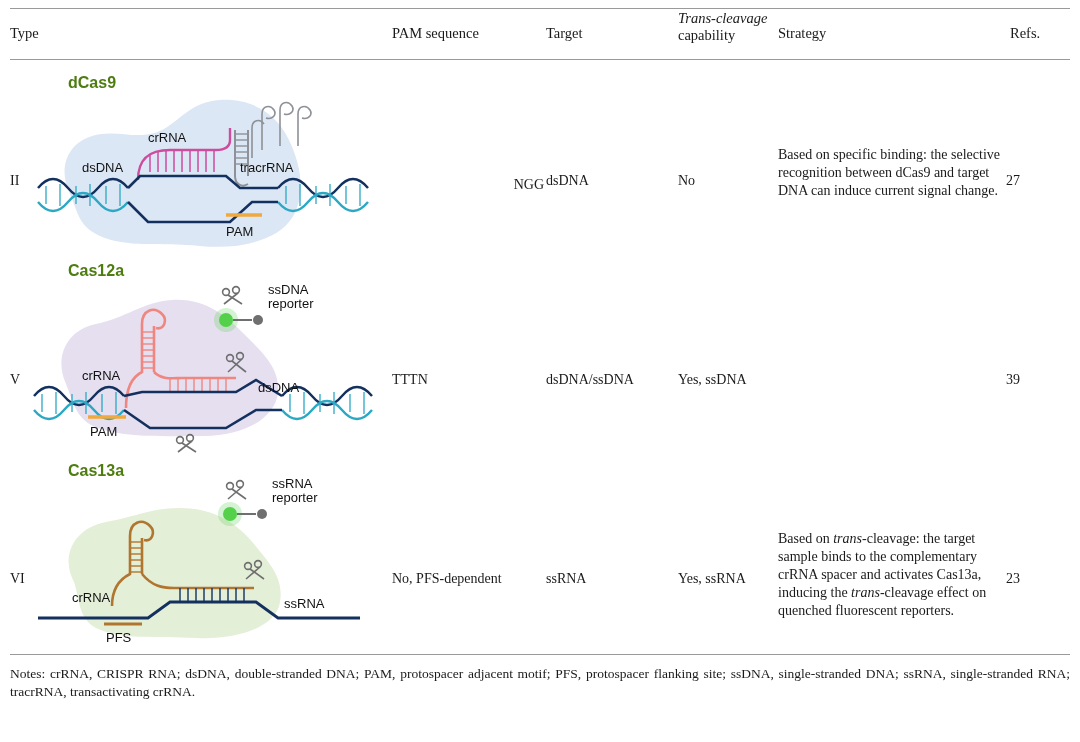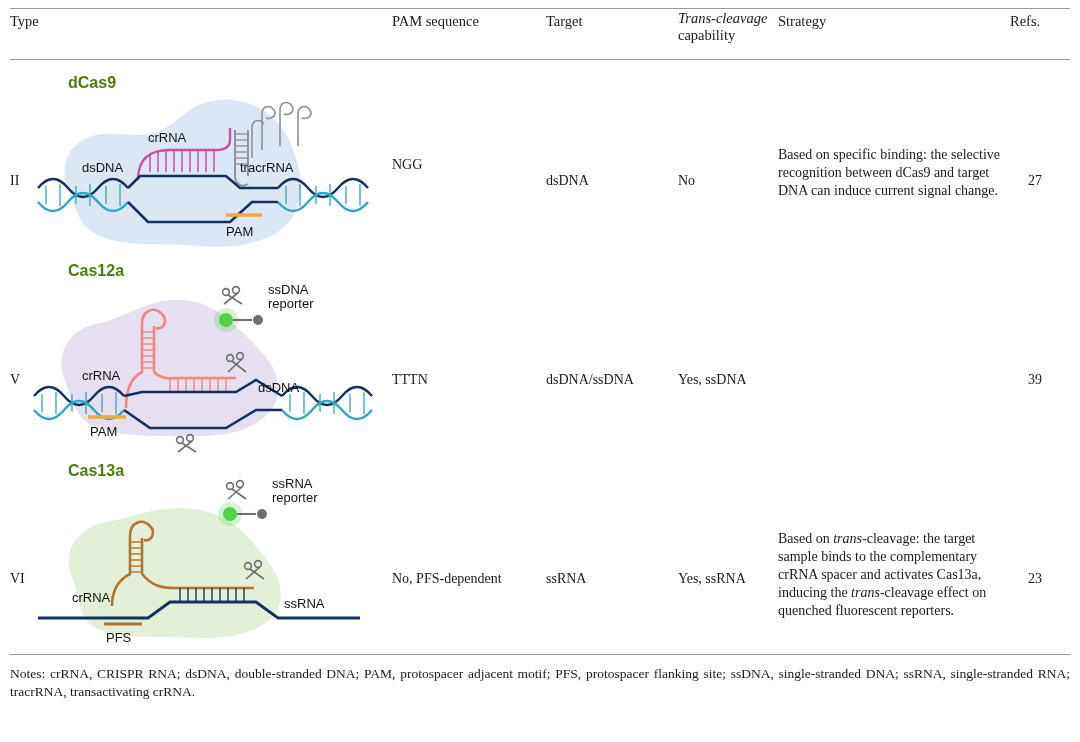--- a/index.html
+++ b/index.html
@@ -34,21 +34,21 @@
   .rule.header-bottom { margin-top: 4px; }
   .rule.bottom { margin-top: 0px; }
 
   .table-head {
     position: relative;
     height: 46px;
     font-size: 14.5px;
   }
   .th {
     position: absolute;
-    top: 4px;
+    top: 16px;
     line-height: 1.18;
   }
   .th.two-line { top: 1px; }
   .th em { font-style: italic; }
 
   
   .col-type   { left: 0px;   width: 44px; }
   .col-cas    { left: 48px;  width: 330px; }
   .col-pam    { left: 382px; width: 152px; }
   .col-target { left: 536px; width: 132px; }
@@ -72,21 +72,21 @@
   .cell {
     position: absolute;
     font-size: 14px;
     line-height: 1.28;
   }
   .cell.type   { left: 0px;   width: 44px; }
   .cell.pam    { left: 382px; width: 152px; }
   .cell.target { left: 536px; width: 132px; }
   .cell.trans  { left: 668px; width: 100px; }
   .cell.strat  { left: 768px; width: 228px; }
-  .cell.refs   { left: 976px; width: 56px; text-align: right; }
+  .cell.refs   { left: 996px; width: 56px; }
   .cell.strat em { font-style: italic; }
 
   .cas-title {
     position: absolute;
     left: 58px;
     font-family: "Liberation Sans", sans-serif;
     font-weight: bold;
     font-size: 16px;
     color: #4d7c0f;
   }
@@ -210,21 +210,21 @@
           <path d="M98,118 L118,138 L200,138 L222,118 L248,118" stroke="#13305e" fill="none" stroke-width="2.6"></path>
           <line x1="196" y1="131" x2="232" y2="131" stroke="#f0a93c" stroke-width="3.4"></line>
 
           <text x="118" y="58" font-size="13" fill="#111">crRNA</text>
           <text x="210" y="88" font-size="13" fill="#111">tracrRNA</text>
           <text x="52" y="88" font-size="13" fill="#111">dsDNA</text>
           <text x="196" y="152" font-size="13" fill="#111">PAM</text>
         </svg>
       </div>
 
-      <div class="cell pam" style="top:96px;">NGG</div>
+      <div class="cell pam" style="top:116px;text-align:right;">NGG</div>
       <div class="cell target" style="top:112px;">dsDNA</div>
       <div class="cell trans" style="top:112px;">No</div>
       <div class="cell strat" style="top:86px;">Based on specific binding: the selective recognition between dCas9 and target DNA can induce current signal change.</div>
       <div class="cell refs" style="top:112px;">27</div>
     </div>
 
     <div class="row r2">
       <div class="cell type" style="top:115px;">V</div>
       <div class="cas-title" style="top:6px;">Cas12a</div>
 

